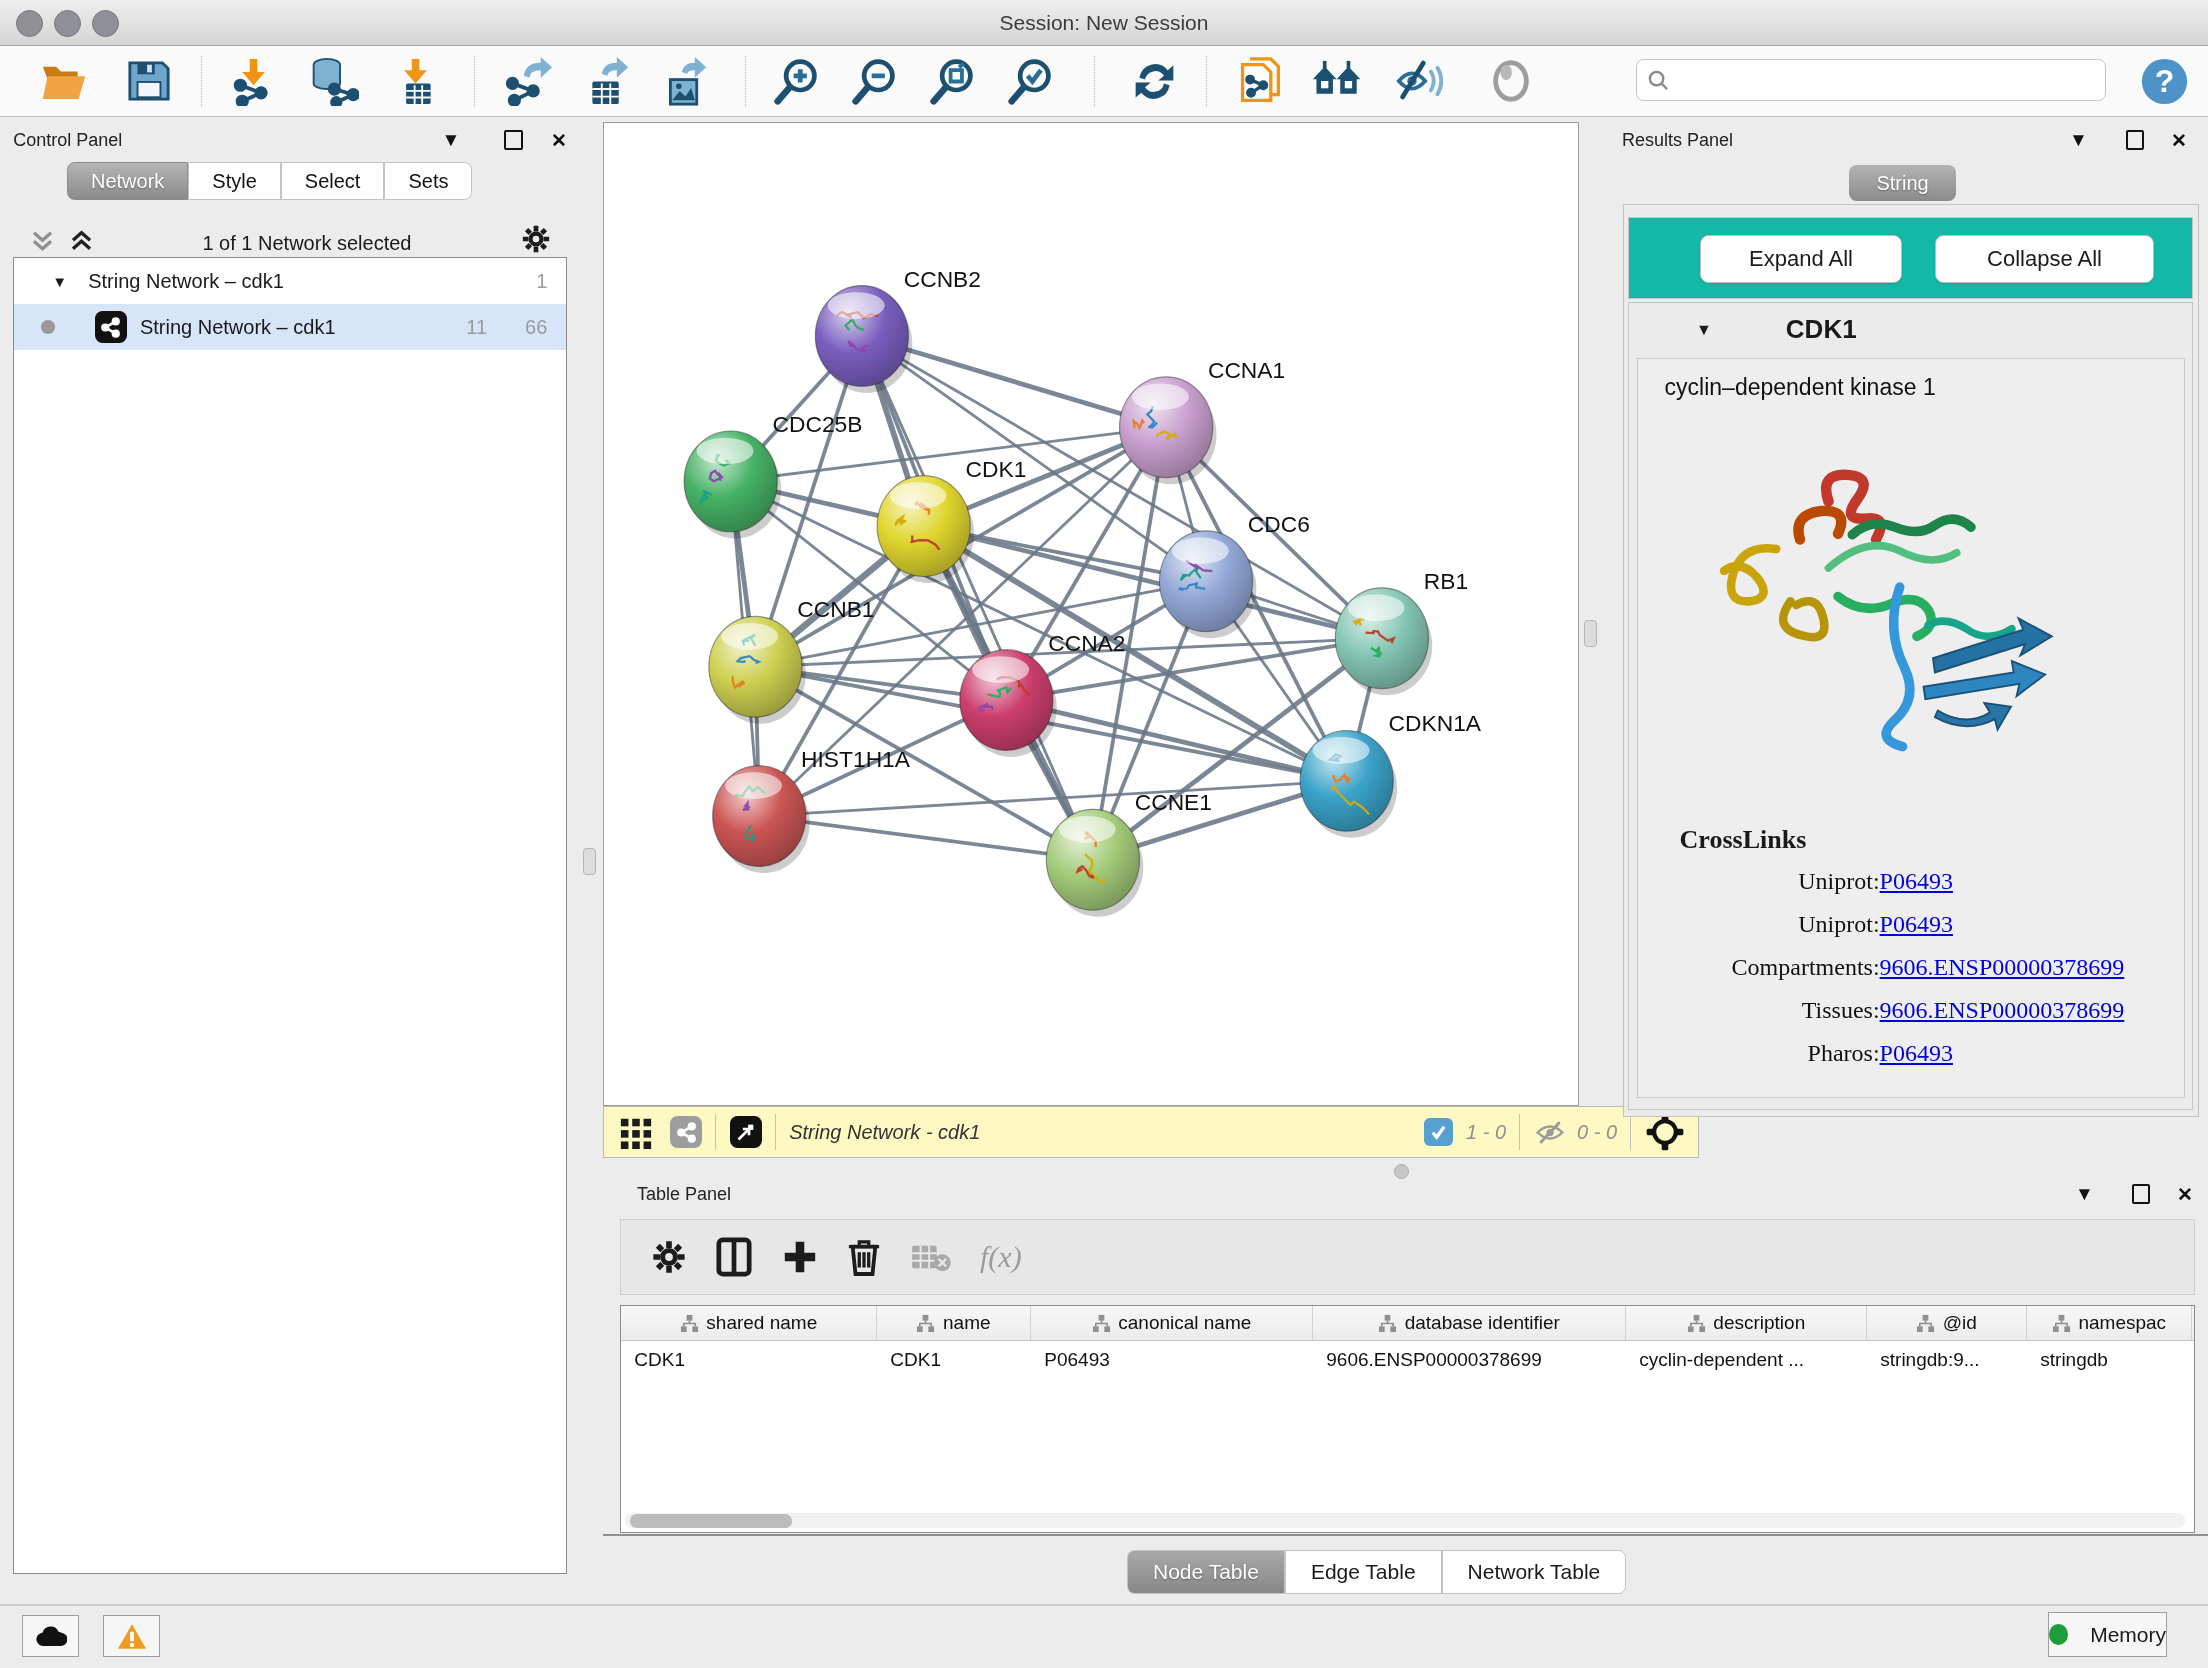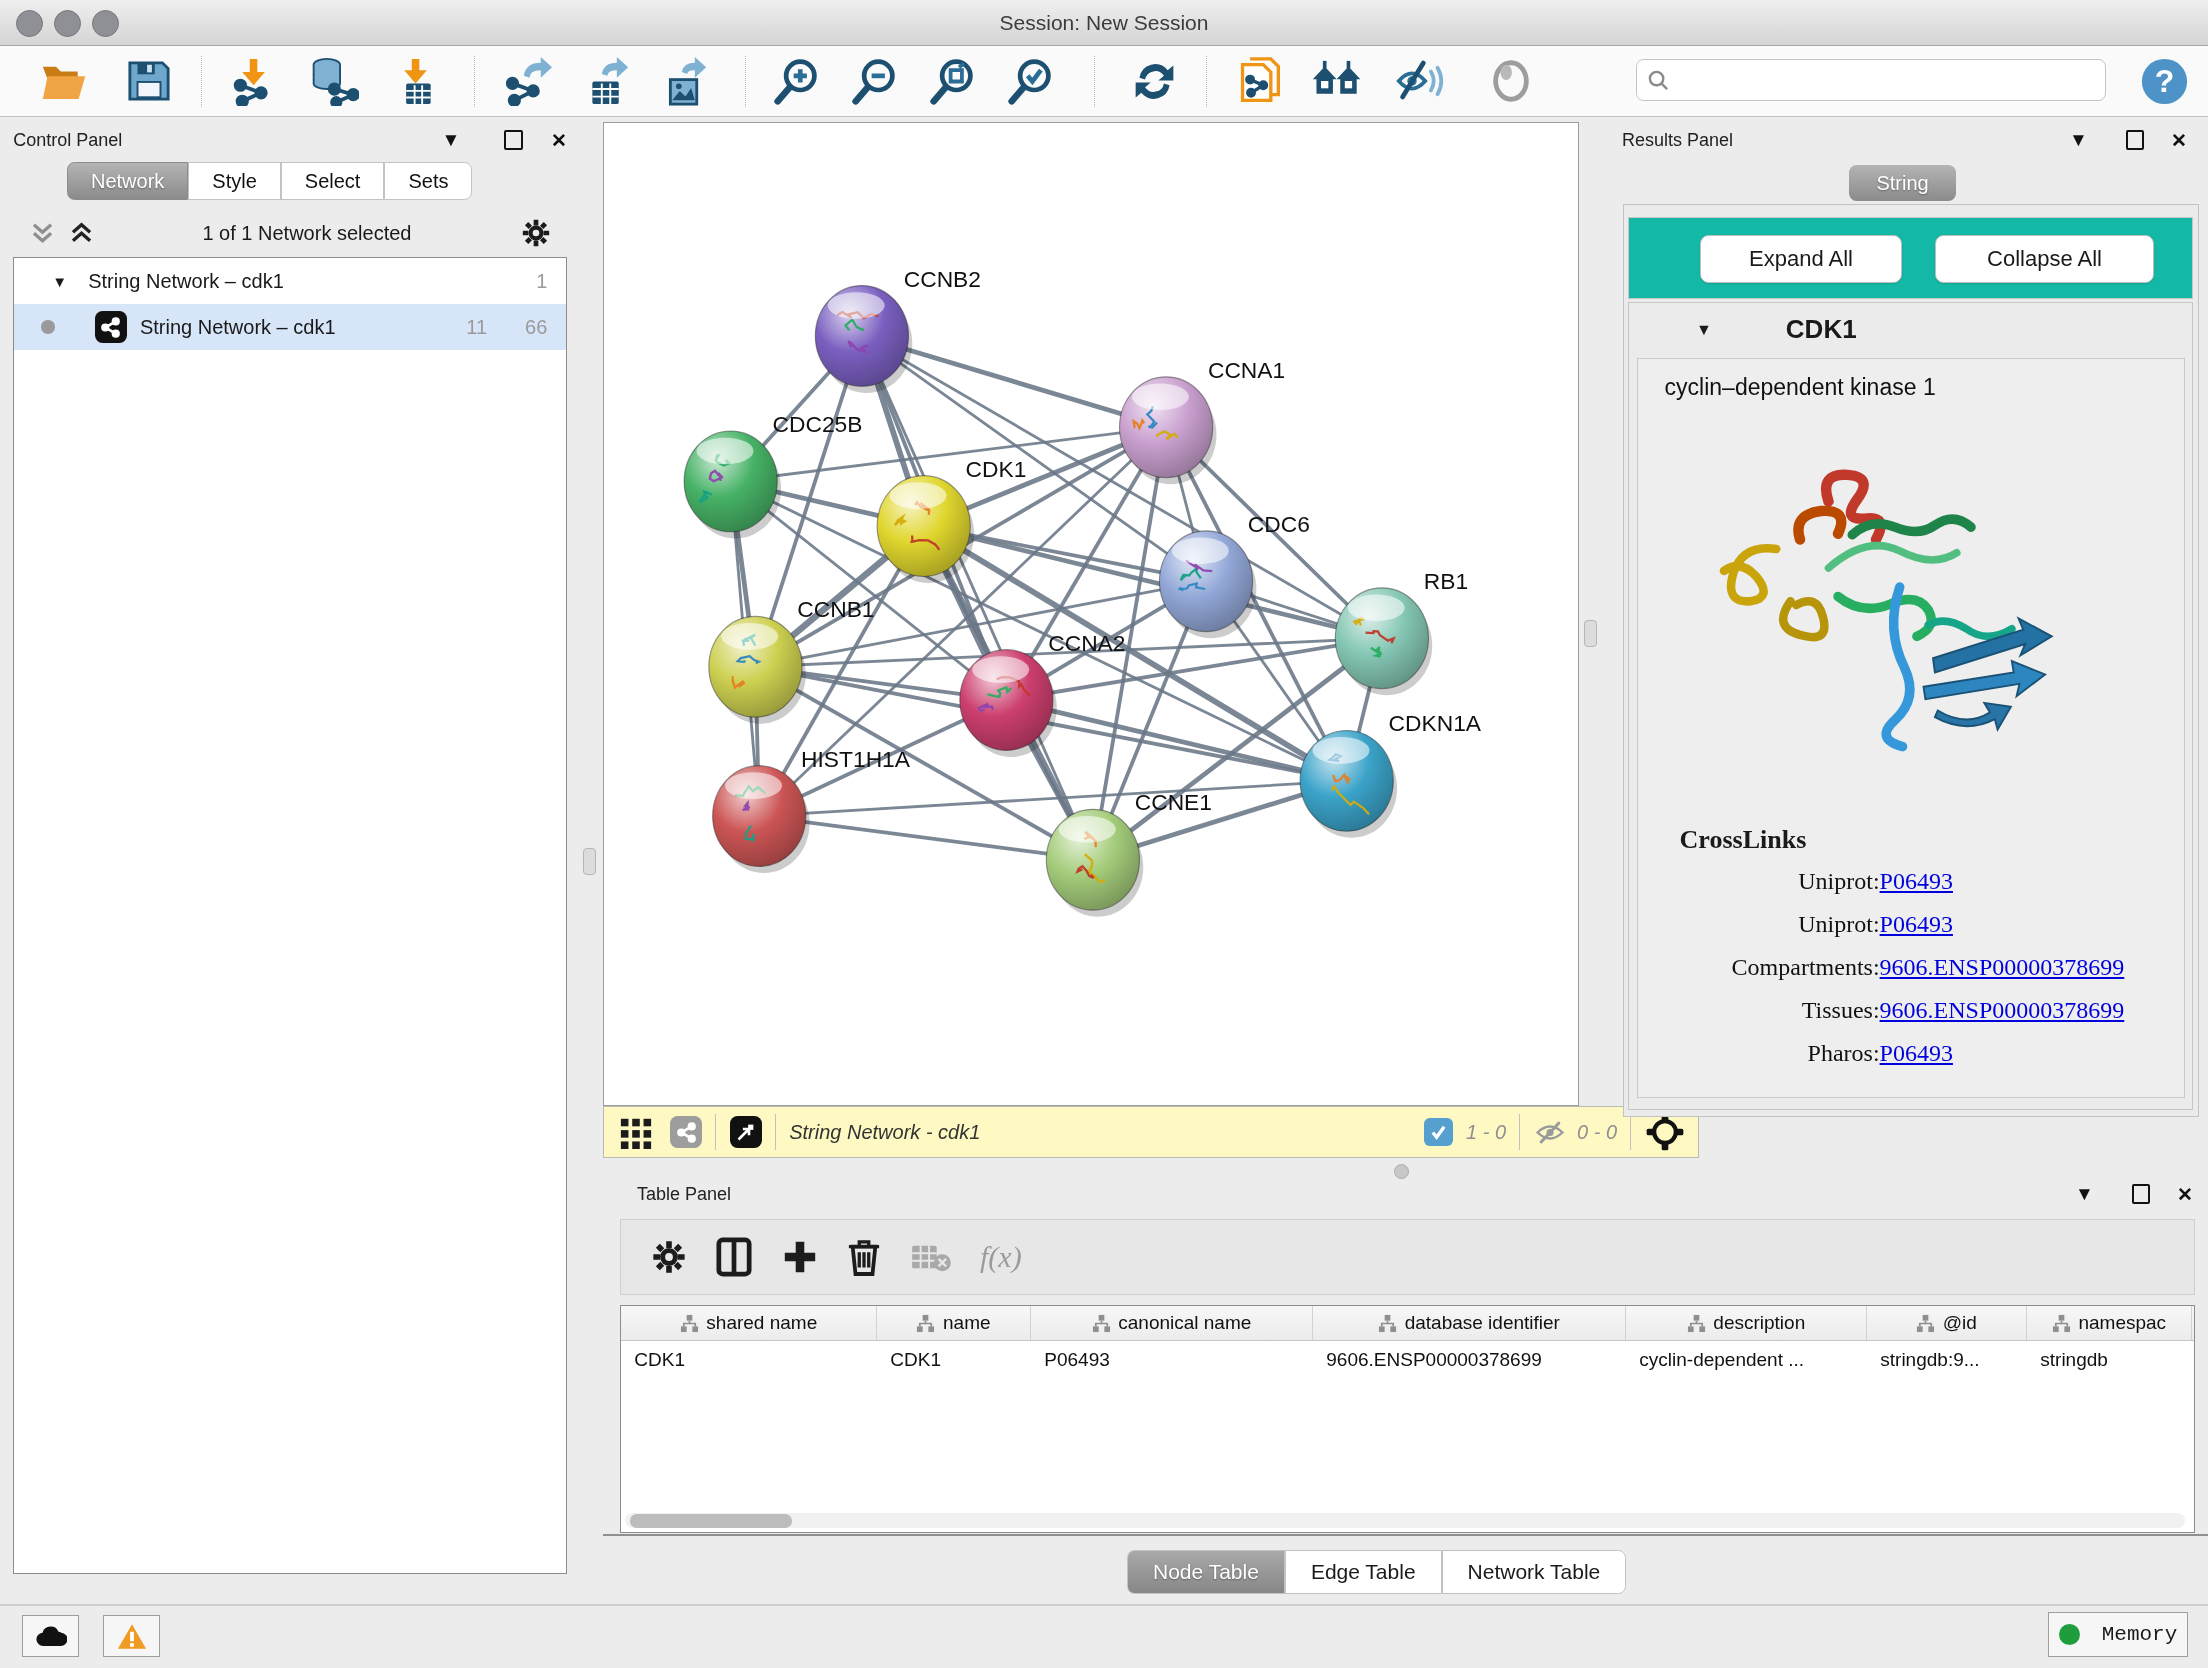--- a/index.html
+++ b/index.html
@@ -84,22 +84,22 @@
   .hthumb{position:absolute;left:5.7px;top:1px;width:162px;height:13.3px;background:#bcbcbc;border-radius:6.7px;}
   .btab{height:42px;padding:0 25px;background:#fff;border:1px solid #c3c3c3;font-size:21px;display:flex;
     align-items:center;cursor:pointer;}
   .btab.active{background:linear-gradient(#a9a9a9,#878787);color:#fff;text-shadow:0 1px 1.9px rgba(0,0,0,.35);}
   .btab:first-child{border-radius:7.6px 0 0 7.6px;}
   .btab:last-child{border-radius:0 7.6px 7.6px 0;}
 
   
   .statusbox{width:55px;height:40px;background:#f6f6f6;border:1.9px solid #9e9e9e;display:flex;
     align-items:center;justify-content:center;cursor:pointer;}
-  .membox{left:2048px;top:1612px;width:140px;height:45px;background:#f6f6f6;border:1.9px solid #9e9e9e;
-    display:flex;align-items:center;justify-content:center;gap:22px;font-size:21px;cursor:pointer;box-sizing:border-box;font-family:Liberation Mono, monospace;}
+  .membox{left:2048px;top:1612px;width:119px;height:45px;background:#f6f6f6;border:1.9px solid #9e9e9e;
+    display:flex;align-items:center;justify-content:center;gap:22px;font-size:21px;cursor:pointer;box-sizing:border-box;}
   .memdot{width:21px;height:21px;border-radius:50%;background:#1f9d3c;}
   svg{display:block;}
 </style>
 </head>
 <body>
 
 <div class="abs titlebar">
   <div class="abs tlight" style="left:16px"></div>
   <div class="abs tlight" style="left:54px"></div>
   <div class="abs tlight" style="left:92px"></div>
@@ -294,21 +294,21 @@
   <span class="pctrl" style="margin-right:44px">▼</span>
   <span class="floatsq" style="margin-right:28.5px"></span>
   <span class="pctrl" style="font-weight:bold;margin-right:13.3px">✕</span>
 </div>
 <div class="abs" style="left:67px;top:162px;display:flex;">
   <div class="ptab active">Network</div>
   <div class="ptab">Style</div>
   <div class="ptab">Select</div>
   <div class="ptab">Sets</div>
 </div>
-<div class="abs" style="left:13.3px;top:211px;width:554px;height:44px;display:flex;align-items:center;">
+<div class="abs" style="left:13.3px;top:211px;width:554px;height:44px;display:flex;align-items:flex-end;">
   <svg width="25" height="28.5" viewBox="0 0 26 30" style="margin-left:17px">
       <g stroke="#8f8f8f" stroke-width="3.5" fill="none">
         <path d="M4 6 l9 8 9-8 M4 15 l9 8 9-8"></path>
       </g>
     </svg>
   <svg width="25" height="28.5" viewBox="0 0 26 30" style="margin-left:13.3px">
       <g stroke="#222" stroke-width="3.5" fill="none">
         <path d="M4 14 l9 -8 9 8 M4 23 l9 -8 9 8"></path>
       </g>
     </svg>

